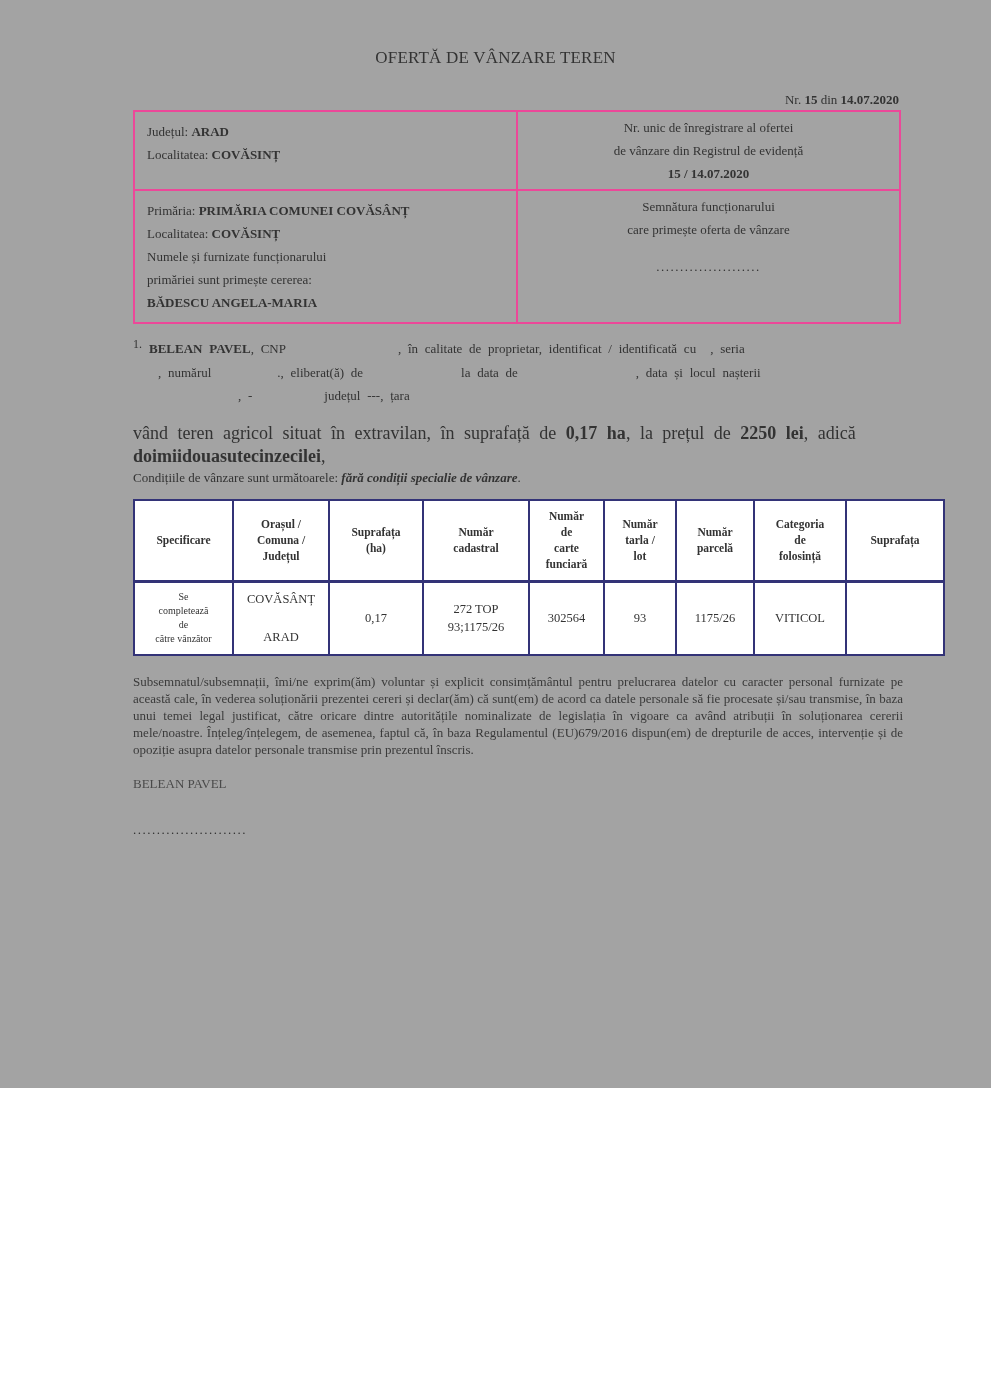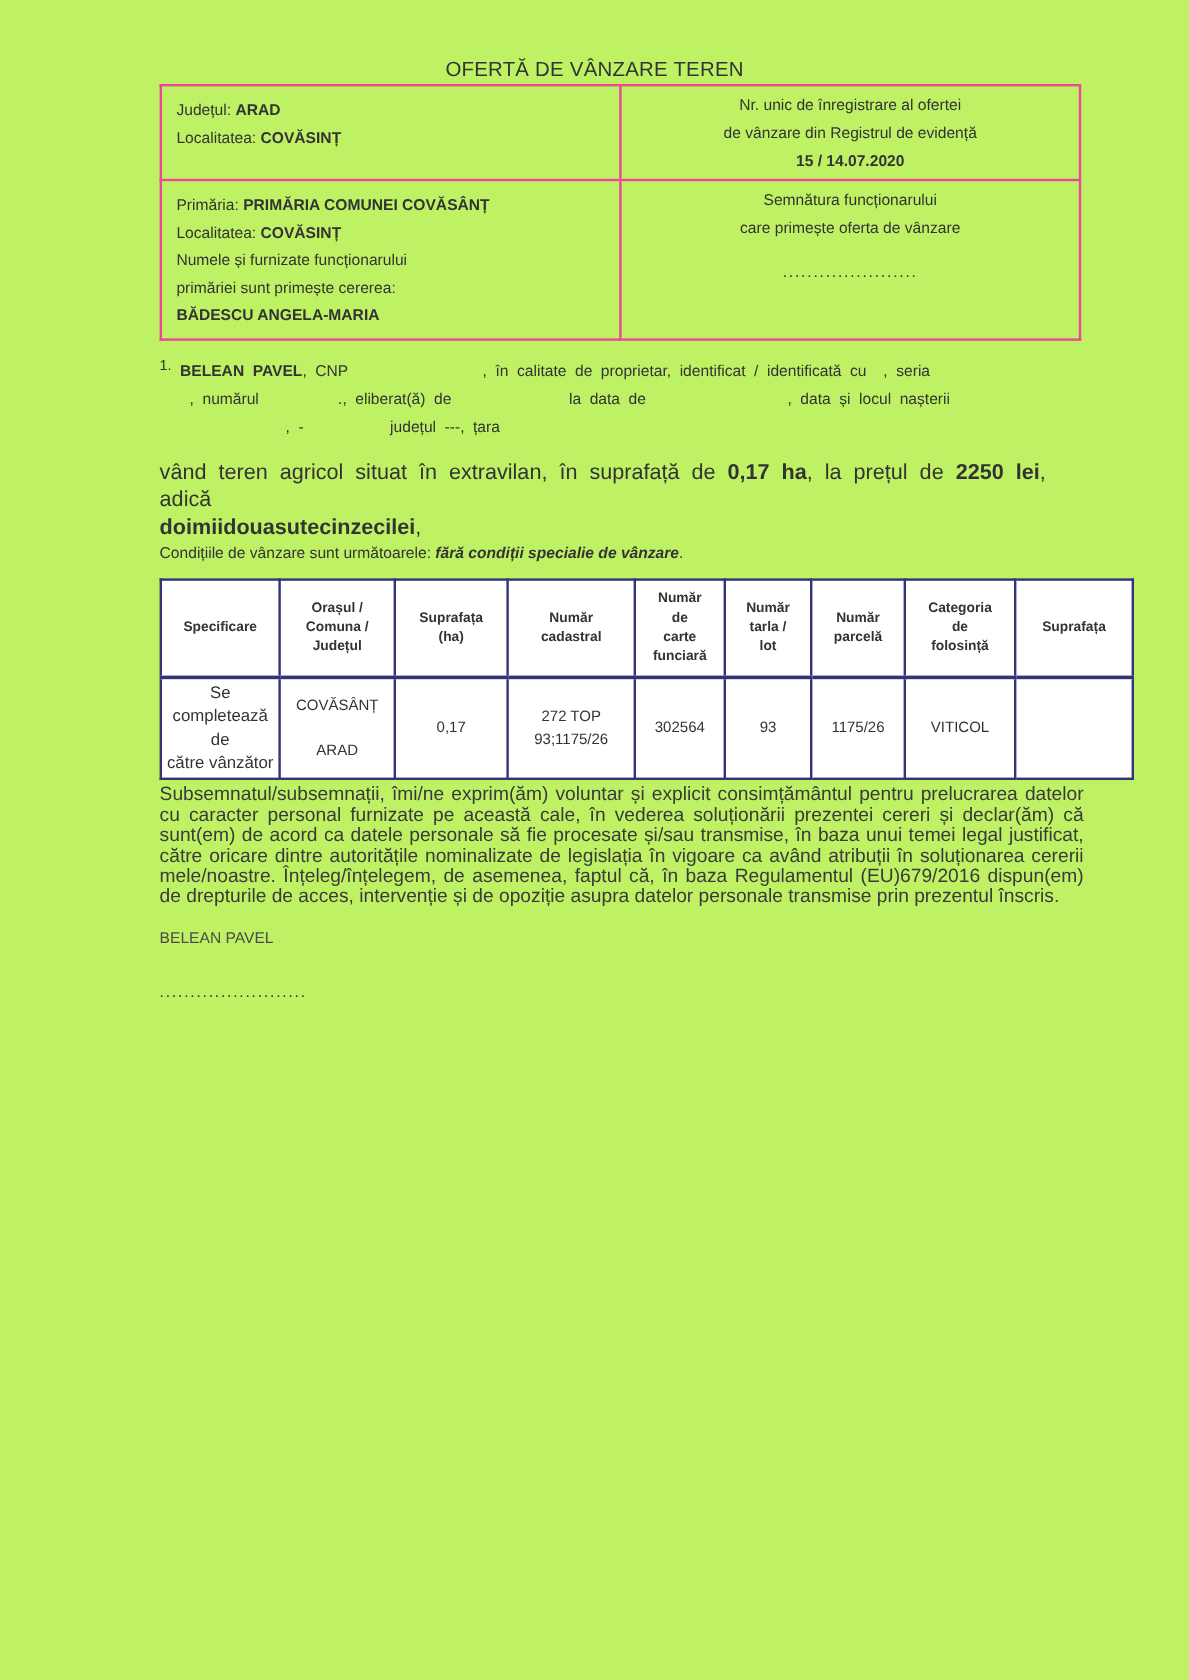--- a/index.html
+++ b/index.html
@@ -1,19 +1,19 @@
 <!DOCTYPE html>
 <html><head>
 <meta charset="utf-8">
 <style>
   * { margin:0; padding:0; box-sizing:border-box; }
   html,body { background:#ffffff; }
   .page {
-    width:991px; height:1400px; background:#bef264; position:relative; overflow:hidden;
-    font-family:Liberation Sans, sans-serif; color:#333;
+    width:991px; height:1088px; background:#a3a3a3; position:relative; overflow:hidden;
+    font-family:Liberation Serif, serif; color:#333;
   }
   .content { margin-left:133px; width:766px; }
 
   .title { padding-top:48px; text-align:center; font-size:17px; color:#333; letter-spacing:.2px; }
 
   .reg-line { margin-top:24px; text-align:right; font-size:13px; }
   .b { font-weight:bold; }
 
   
   .header-table { border-collapse:collapse; table-layout:fixed; width:766px; margin-top:2px; }
@@ -38,36 +38,42 @@
   .bi { font-weight:bold; font-style:italic; }
 
   
   .land-table { border-collapse:collapse; table-layout:fixed; width:810px; margin-top:11px; margin-left:133px; }
   .land-table th, .land-table td {
     border:2px solid #333377; background:#fff; text-align:center; vertical-align:middle;
     white-space:pre-line; color:#333;
   }
   .land-table th { font-size:11.5px; font-weight:bold; height:81px; line-height:1.4; border-bottom:3px solid #333377; padding:2px; }
   .land-table td { font-size:12.5px; height:74px; line-height:1.5; padding:2px; }
-  .land-table td.cell-small { font-size:14px; line-height:1.4; }
-
-  .consent { margin-top:4px; width:770px; font-size:16px; line-height:17px;
+  .land-table td.cell-small { font-size:10px; line-height:1.4; }
+
+  .consent { margin-top:17px; width:770px; font-size:13px; line-height:17px;
              text-align:justify; color:#3a3a3a; }
 
   .sig-name { margin-top:18px; font-size:13px; color:#4a4a4a; }
   .sig-line { margin-top:30px; font-size:13px; letter-spacing:1.5px; color:#333; }
 </style>
 </head>
 <body>
 
 <div class="page">
 
   <div class="title">OFERTĂ DE VÂNZARE TEREN</div>
 
   <div class="content">
+    <div class="reg-line">
+      <span>Nr.</span>
+      <span class="b">15</span>
+      <span>din</span>
+      <span class="b">14.07.2020</span>
+    </div>
 
     <table class="header-table">
       <tbody>
           <tr class="row1">
         <td class="ht-left">
           <div>
             <span>Județul:</span>
             <span class="b">ARAD</span>
           </div>
           <div>

